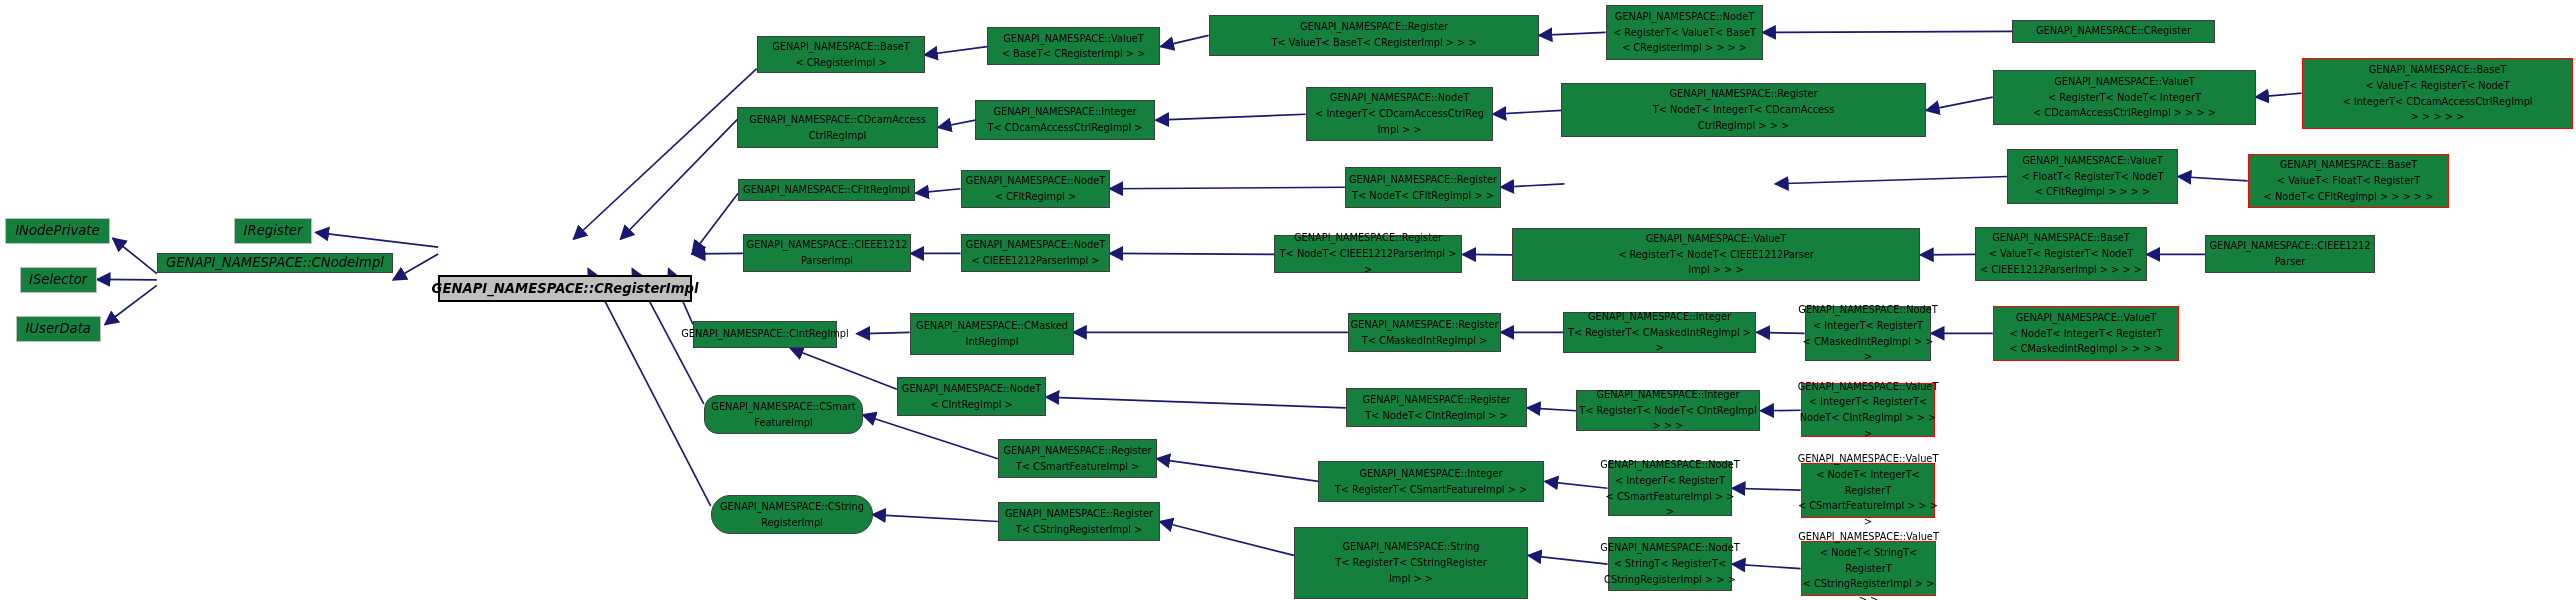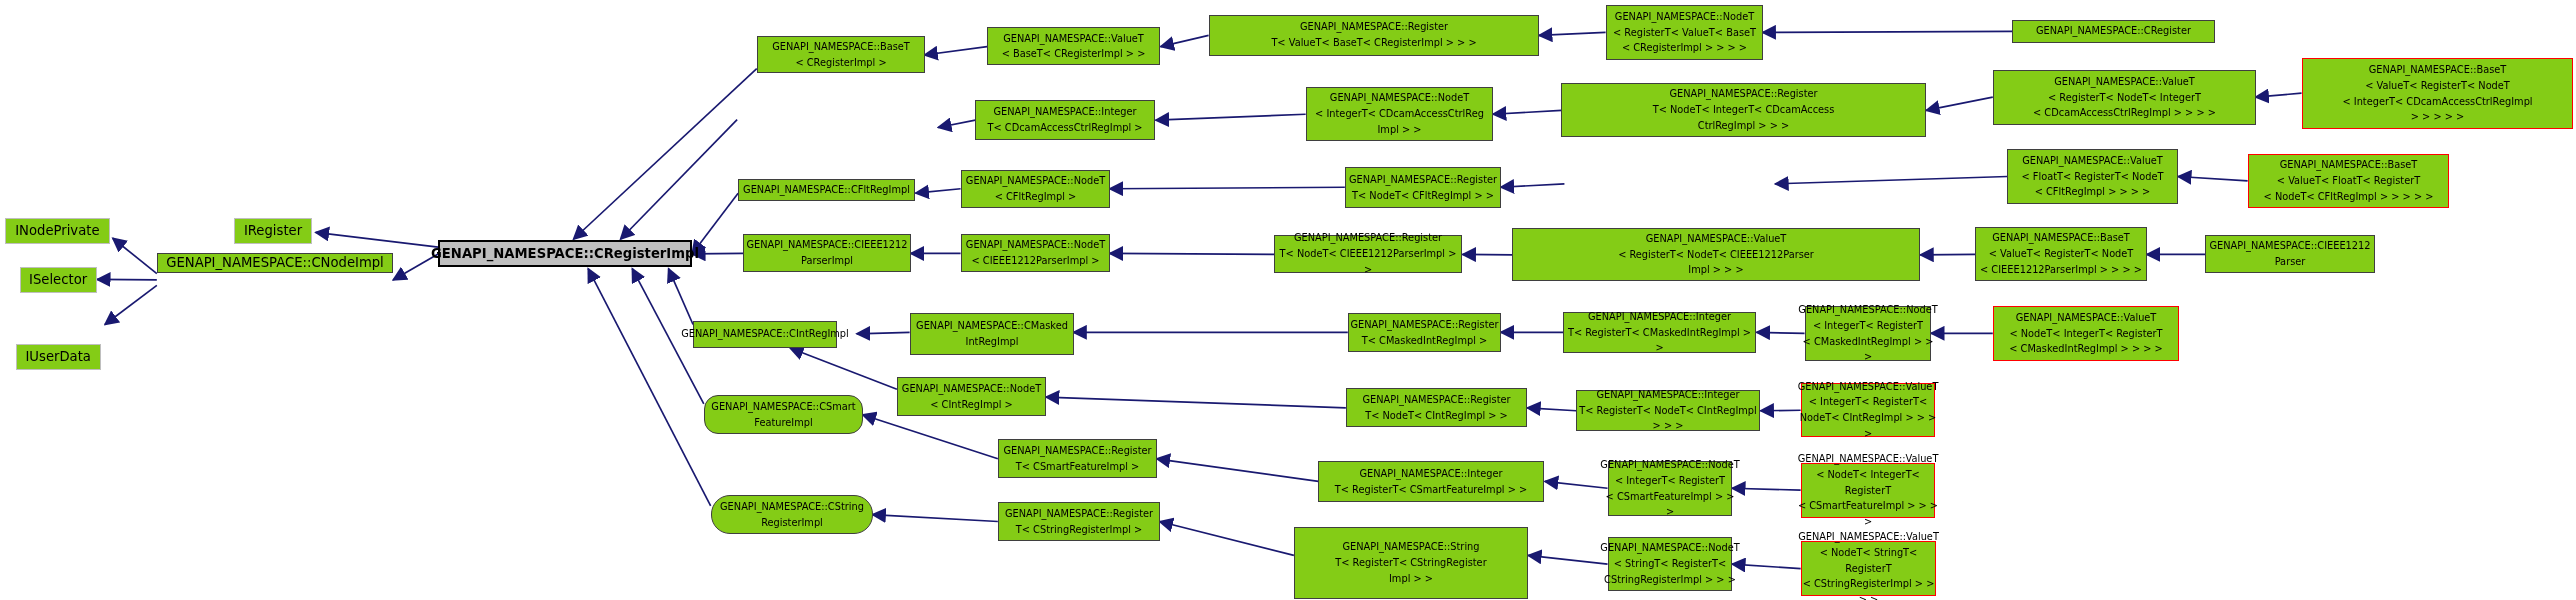--- a/index.html
+++ b/index.html
@@ -8,32 +8,32 @@
     width:2576px;height:601px;
     background:#ffffff;
     font-family:"DejaVu Sans","Liberation Sans",sans-serif;
     overflow:hidden;
   }
   #edges{position:absolute;left:0;top:0;width:2576px;height:601px;}
   .node{
     position:absolute;
     display:flex;flex-direction:column;align-items:center;justify-content:center;
     text-align:center;
-    background:#84cc16;
+    background:#15803d;
     border:1.5px solid #3f3f3f;
     color:#000000;
     font-size:9.8px;line-height:15.7px;
     white-space:pre-line;
     box-sizing:border-box;
     z-index:2;
   }
   .node.external{border-color:#bfbfbf;}
-  .node.main{background:#bfbfbf;border:2px solid #000000;font-weight:bold;}
+  .node.main{background:#bfbfbf;border:2px solid #000000;font-weight:bold;margin-top:35px;}
   .node.truncated{border-color:#ff0000;}
-  .node.big{font-size:13.2px;line-height:17.6px;font-weight:normal;}
+  .node.big{font-size:13.2px;line-height:17.6px;font-weight:normal;font-style:italic;}
   .node.main.big{font-weight:bold;}
 </style>
 </head>
 <body>
 
 <div id="canvas">
   <svg id="edges" viewBox="0 0 2628 613" width="2576" height="601">
     <defs>
       <marker id="arrowhead" viewBox="0 0 10 10" refX="9" refY="5" markerWidth="9" markerHeight="9" orient="auto-start-reverse">
         <path d="M0,0 L10,5 L0,10 z" fill="#191970"></path>
@@ -83,34 +83,36 @@
       <line x1="1640" y1="498" x2="1576" y2="491" stroke="#191970" stroke-width="1.7" marker-end="url(#arrowhead)"></line>
       <line x1="1837" y1="500" x2="1767" y2="498" stroke="#191970" stroke-width="1.7" marker-end="url(#arrowhead)"></line>
       <line x1="725" y1="516" x2="600" y2="274" stroke="#191970" stroke-width="1.7" marker-end="url(#arrowhead)"></line>
       <line x1="1018" y1="532" x2="890" y2="525" stroke="#191970" stroke-width="1.7" marker-end="url(#arrowhead)"></line>
       <line x1="1320" y1="566.5" x2="1183" y2="532" stroke="#191970" stroke-width="1.7" marker-end="url(#arrowhead)"></line>
       <line x1="1640" y1="575.5" x2="1559" y2="566.5" stroke="#191970" stroke-width="1.7" marker-end="url(#arrowhead)"></line>
       <line x1="1837" y1="580" x2="1767" y2="575.5" stroke="#191970" stroke-width="1.7" marker-end="url(#arrowhead)"></line>
     </svg>
 <div class="node external big" style="left: 4.9px; top: 218px; width: 105px; height: 25.5px;">INodePrivate</div>
     <div class="node external big" style="left: 19.6px; top: 267px; width: 77px; height: 25.5px;">ISelector</div>
-    <div class="node external big" style="left: 15.7px; top: 316px; width: 85px; height: 25.5px; margin-top: 28px;">IUserData</div>
+    <div class="node external big" style="left: 15.7px; top: 316px; width: 85px; height: 25.5px;">IUserData</div>
     <div class="node external big" style="left: 234px; top: 218px; width: 78px; height: 25.5px;">IRegister</div>
     <div class="node doc big" style="left: 157px; top: 253px; width: 236px; height: 20px;">GENAPI_NAMESPACE::CNodeImpl</div>
     <div class="node main big" style="left: 438px; top: 240px; width: 254px; height: 27.4px;">GENAPI_NAMESPACE::CRegisterImpl</div>
     <div class="node doc" style="left: 757px; top: 36px; width: 168px; height: 37px;">GENAPI_NAMESPACE::BaseT
 &lt; CRegisterImpl &gt;</div>
     <div class="node doc" style="left: 987px; top: 27.4px; width: 173px; height: 38px;">GENAPI_NAMESPACE::ValueT
 &lt; BaseT&lt; CRegisterImpl &gt; &gt;</div>
     <div class="node doc" style="left: 1209px; top: 14.7px; width: 330px; height: 41px;">GENAPI_NAMESPACE::Register
 T&lt; ValueT&lt; BaseT&lt; CRegisterImpl &gt; &gt; &gt;</div>
     <div class="node doc" style="left: 1606px; top: 4.9px; width: 157px; height: 55px;">GENAPI_NAMESPACE::NodeT
 &lt; RegisterT&lt; ValueT&lt; BaseT
 &lt; CRegisterImpl &gt; &gt; &gt; &gt;</div>
     <div class="node doc" style="left: 2012px; top: 19.6px; width: 203px; height: 23.5px;">GENAPI_NAMESPACE::CRegister</div>
+    <div class="node doc" style="left: 737px; top: 107px; width: 201px; height: 41px;">GENAPI_NAMESPACE::CDcamAccess
+CtrlRegImpl</div>
     <div class="node doc" style="left: 975px; top: 100px; width: 180px; height: 40px;">GENAPI_NAMESPACE::Integer
 T&lt; CDcamAccessCtrlRegImpl &gt;</div>
     <div class="node doc" style="left: 1306px; top: 87px; width: 187px; height: 54px;">GENAPI_NAMESPACE::NodeT
 &lt; IntegerT&lt; CDcamAccessCtrlReg
 Impl &gt; &gt;</div>
     <div class="node doc" style="left: 1561px; top: 83px; width: 365px; height: 54px;">GENAPI_NAMESPACE::Register
 T&lt; NodeT&lt; IntegerT&lt; CDcamAccess
 CtrlRegImpl &gt; &gt; &gt;</div>
     <div class="node doc" style="left: 1993px; top: 70px; width: 263px; height: 55px;">GENAPI_NAMESPACE::ValueT
 &lt; RegisterT&lt; NodeT&lt; IntegerT

